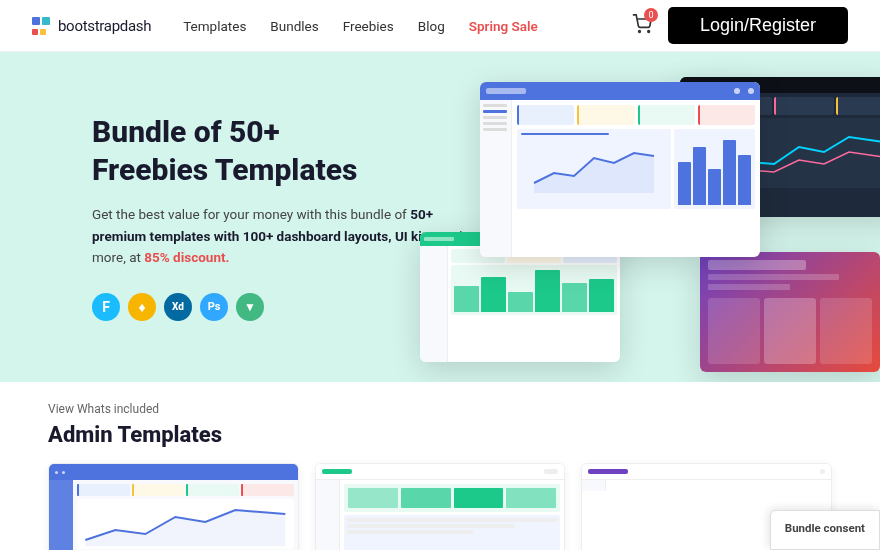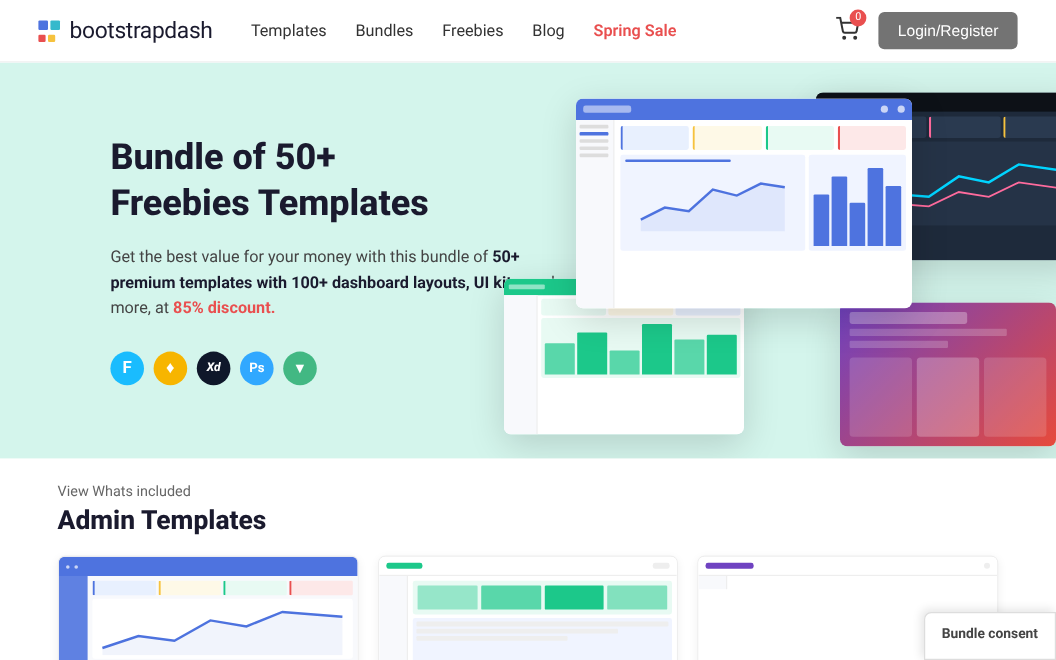--- a/index.html
+++ b/index.html
@@ -9,35 +9,35 @@
     .navbar {
       display: flex; align-items: center; justify-content: space-between;
       padding: 0 32px; height: 52px; background: #fff;
       border-bottom: 1px solid #f0f0f0; position: relative; z-index: 10;
     }
     .navbar-left { display: flex; align-items: center; gap: 32px; }
     .logo { display: flex; align-items: center; gap: 8px; }
     .logo-icon { display: flex; gap: 2px; }
     .logo-square { width: 8px; height: 8px; background: #4e73df; border-radius: 1px; }
     .logo-square.small { width: 6px; height: 6px; background: #e94f4f; margin-top: 2px; }
-    .logo-text { font-size: 19px; font-weight: 600; color: #1a1a2e; letter-spacing: -0.3px; }
+    .logo-text { font-size: 15px; font-weight: 600; color: #1a1a2e; letter-spacing: -0.3px; }
     .logo-text span { font-weight: 400; }
     .nav-links { display: flex; align-items: center; gap: 24px; }
     .nav-link { font-size: 13.5px; color: #333; text-decoration: none; cursor: pointer; }
     .navbar-right { display: flex; align-items: center; gap: 16px; }
     .cart-icon-wrap { position: relative; cursor: pointer; }
     .cart-badge {
       position: absolute; top: -6px; right: -6px;
       background: #e94f4f; color: #fff; font-size: 9px;
       width: 14px; height: 14px; border-radius: 50%;
       display: flex; align-items: center; justify-content: center;
     }
     .login-btn {
-      background: #737373; color: #fff; border: none;
-      padding: 8px 16px; border-radius: 5px; font-size: 13px;
+      background: #000000; color: #fff; border: none;
+      padding: 8px 32px; border-radius: 5px; font-size: 18px;
       font-weight: 500; cursor: pointer;
     }
 
     
     .hero {
       background: #d4f5ec; height: 330px; position: relative;
       display: flex; align-items: center; overflow: hidden;
       padding: 0 48px;
     }
     .hero-content { flex: 0 0 380px; z-index: 2; margin-left: 44px; }
@@ -56,21 +56,21 @@
       display: flex; align-items: center; gap: 6px;
     }
     .tool-icons { display: flex; gap: 8px; align-items: center; }
     .tool-icon {
       width: 28px; height: 28px; border-radius: 50%; display: flex;
       align-items: center; justify-content: center; font-size: 14px;
       font-weight: 700; color: #fff;
     }
     .ti-figma { background: #1abcfe; }
     .ti-sketch { background: #f7b500; }
-    .ti-xd { background: #0f172a; color: #fff; font-size: 10px; font-style: italic; }
+    .ti-xd { background: #0369a1; color: #fff; font-size: 10px; }
     .ti-ps { background: #31a8ff; font-size: 11px; }
     .ti-vue { background: #42b883; font-size: 11px; }
 
     
     .hero-images {
       position: absolute; right: -20px; top: 20px;
       width: 480px; height: 310px;
     }
     .dashboard-card {
       position: absolute; border-radius: 6px; overflow: hidden;

